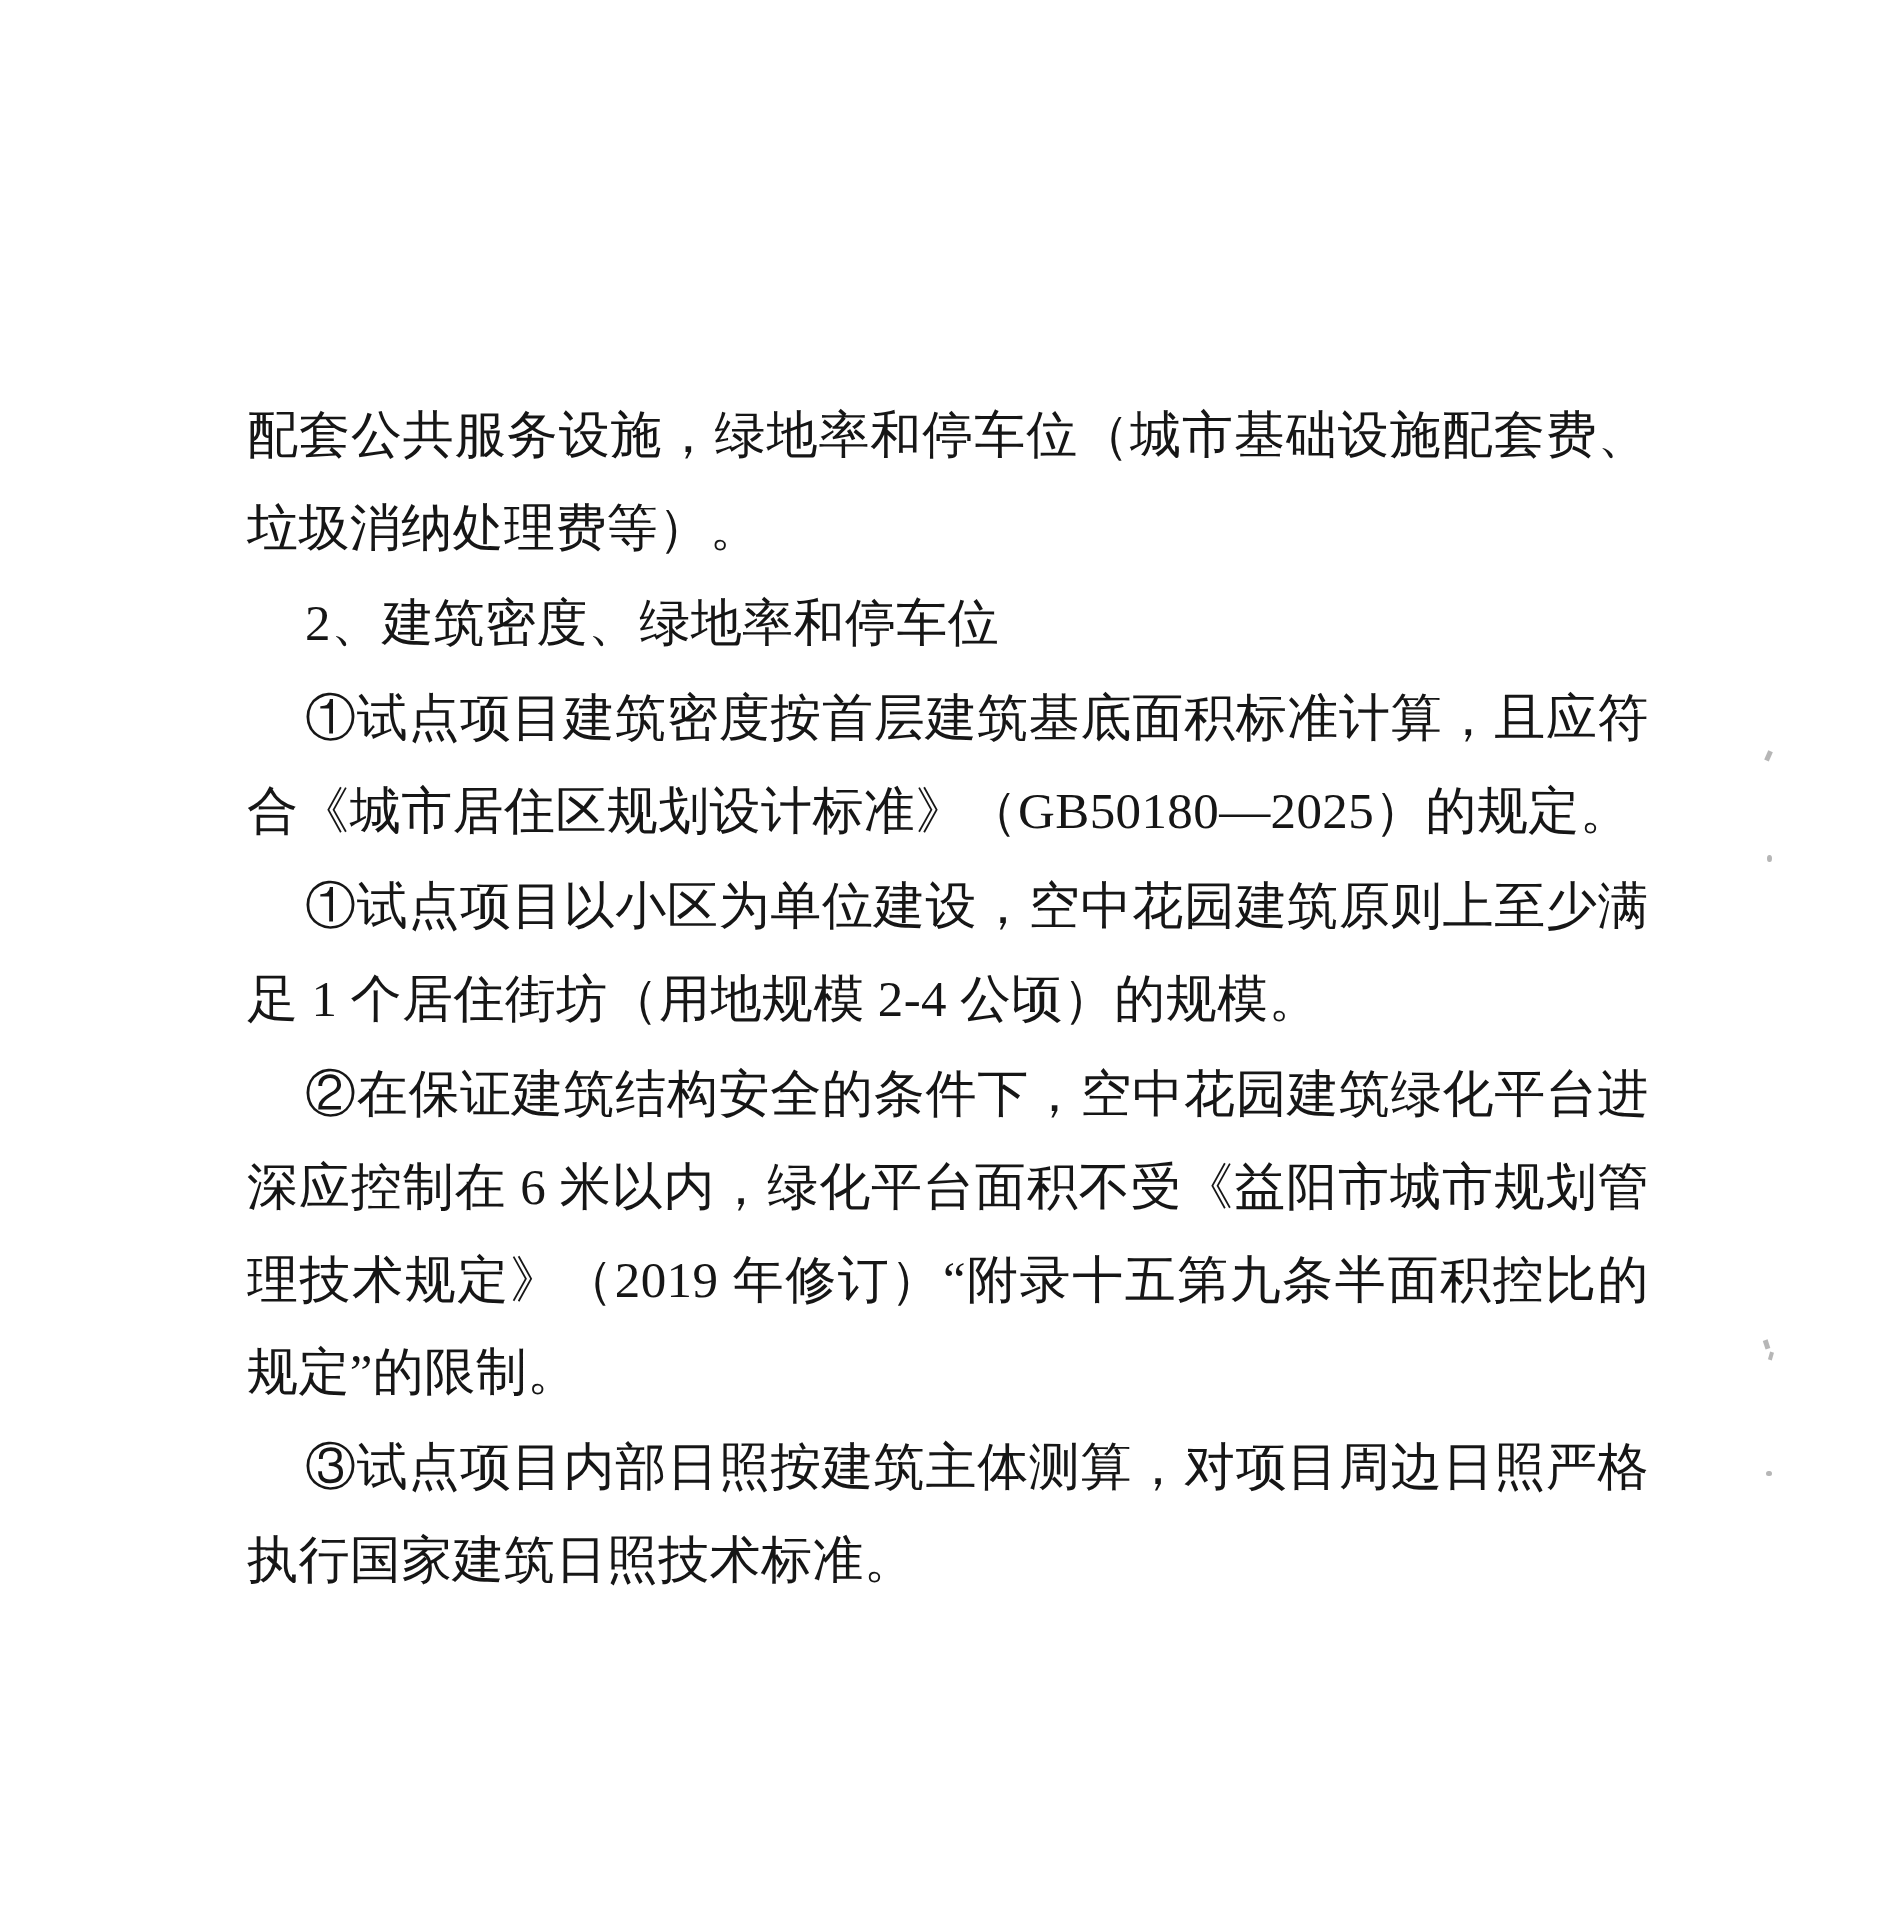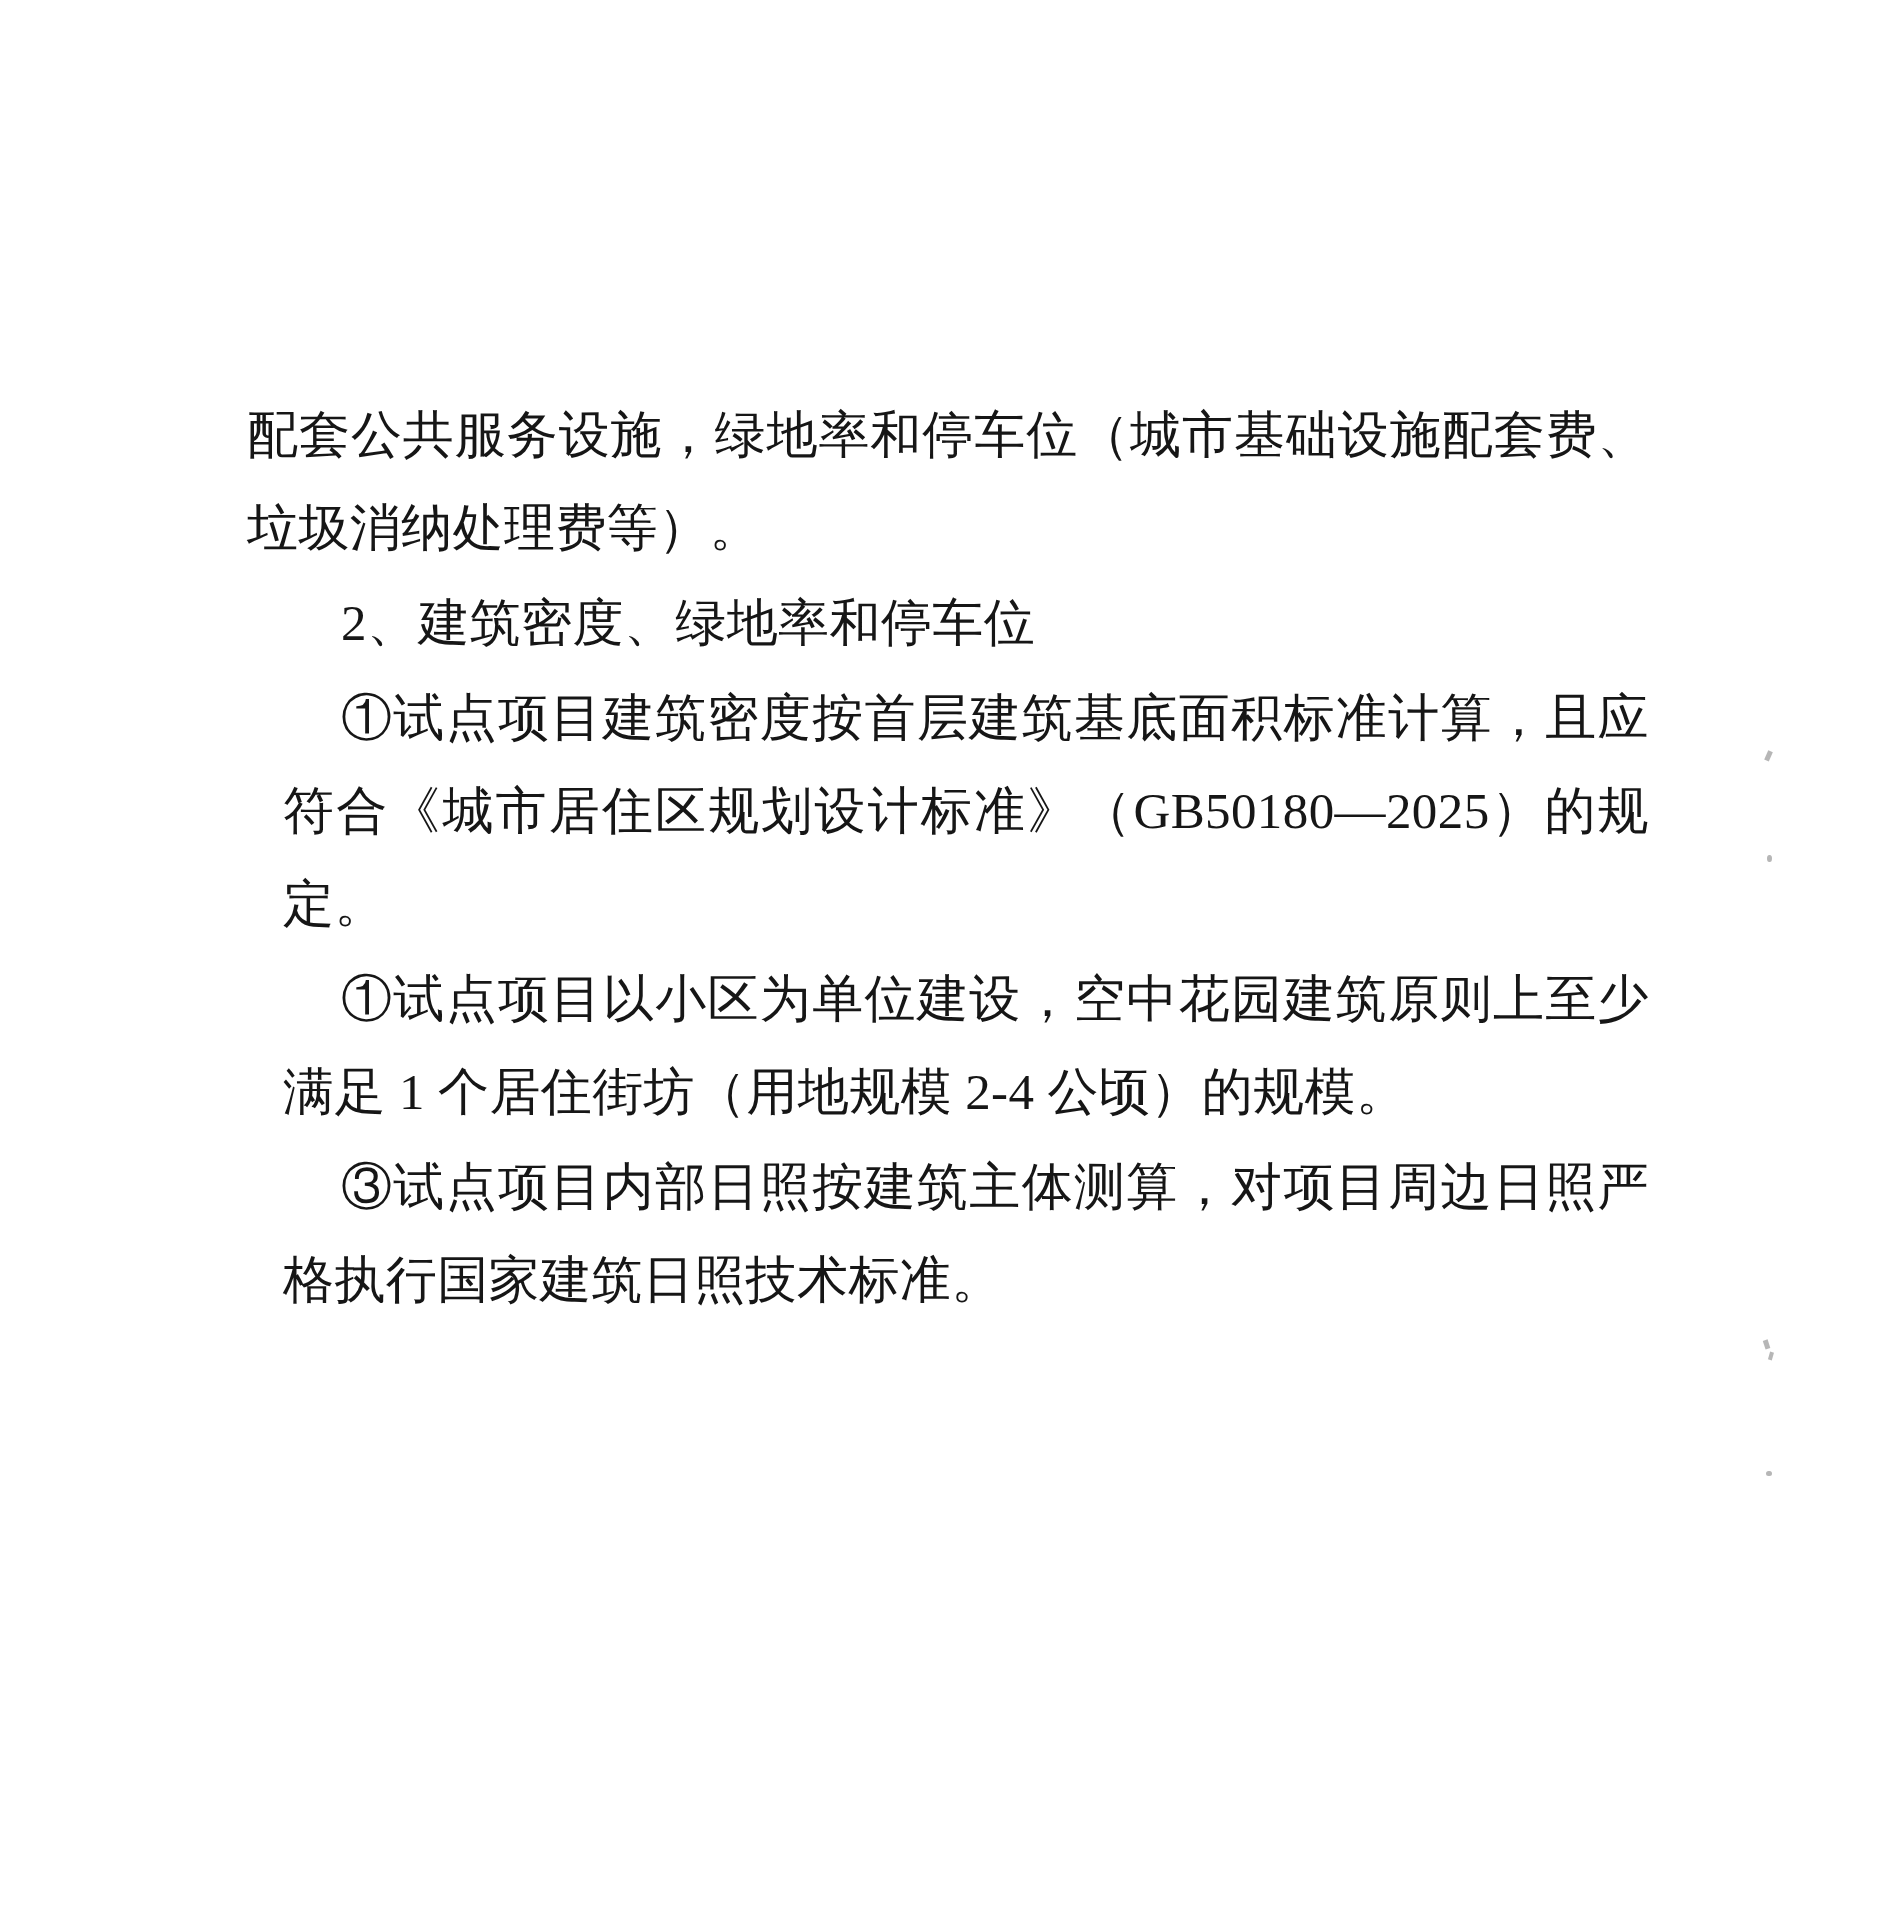--- a/index.html
+++ b/index.html
@@ -33,21 +33,20 @@
     font-size: 51px;
     line-height: 1.82;
     text-align: justify;
     text-justify: inter-ideograph;
     letter-spacing: 0.4px;
     margin: 0 0 2.3px 0;
     color: #161616;
   }
   .indent {
     text-indent: 58px;
-    margin-left: 36px;
   }
   .margin-marks {
     position: absolute;
     left: 1757px;
     top: 751px;
     width: 31px;
     height: 1002px;
   }
   .mark {
     position: absolute;
@@ -63,20 +62,21 @@
 </head>
 <body>
 
 <div class="page">
 
   <div class="content">
     <p class="para">配套公共服务设施，绿地率和停车位（城市基础设施配套费、垃圾消纳处理费等）。</p>
     <p class="para indent">2、建筑密度、绿地率和停车位</p>
     <p class="para indent">①试点项目建筑密度按首层建筑基底面积标准计算，且应符合《城市居住区规划设计标准》（GB50180—2025）的规定。</p>
     <p class="para indent">①试点项目以小区为单位建设，空中花园建筑原则上至少满足 1 个居住街坊（用地规模 2-4 公顷）的规模。</p>
+    <p class="para indent">②在保证建筑结构安全的条件下，空中花园建筑绿化平台进深应控制在 6 米以内，绿化平台面积不受《益阳市城市规划管理技术规定》（2019 年修订）“附录十五第九条半面积控比的规定”的限制。</p>
     <p class="para indent">③试点项目内部日照按建筑主体测算，对项目周边日照严格执行国家建筑日照技术标准。</p>
 
   </div>
 
   <div class="margin-marks">
     <span class="mark m1"></span>
     <span class="mark m2"></span>
     <span class="mark m3"></span>
     <span class="mark m4"></span>
     <span class="mark m5"></span>

